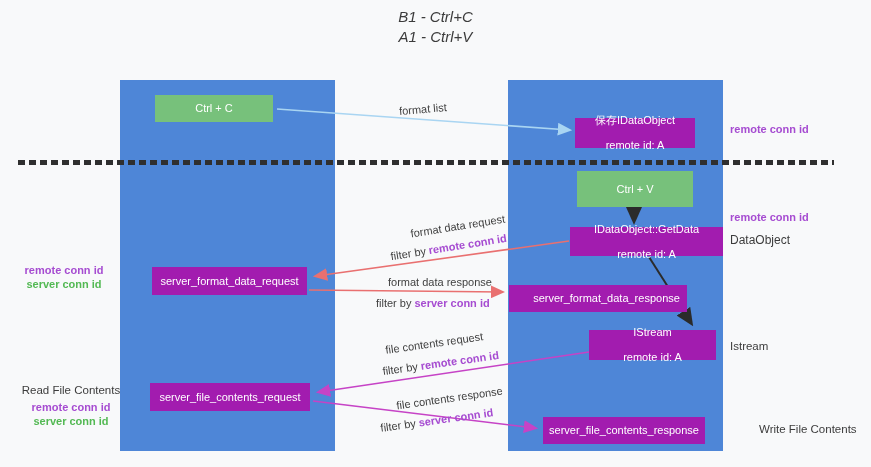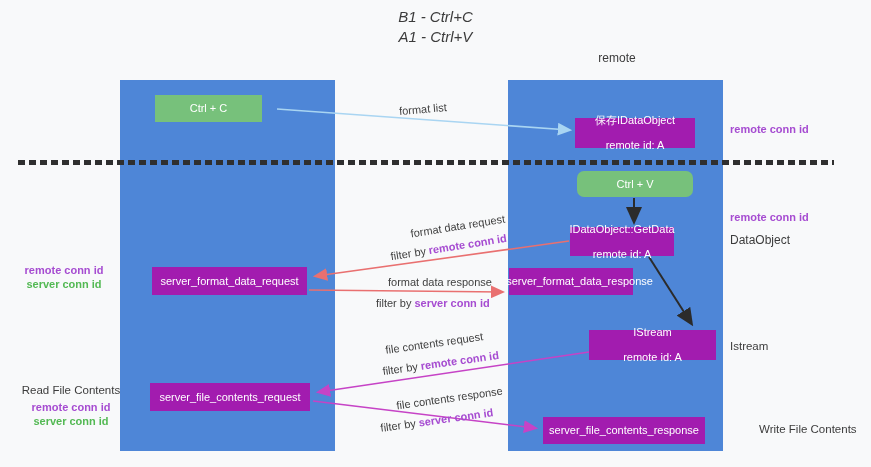--- a/index.html
+++ b/index.html
@@ -21,26 +21,26 @@
 
   .dashline { position:absolute; left:18px; top:160px; width:816px; height:5px;
               background:repeating-linear-gradient(90deg,#2f2f2f 0 7px,transparent 7px 11px); }
 
   .node { position:absolute; display:flex; flex-direction:column; align-items:center;
           justify-content:center; color:#ffffff; font-size:11px; line-height:13px;
           text-align:center; }
   .node.green { background:#77c17b; }
   .node.orange { background:#a21caf;gap:12px; }
 
-  .n-ctrl-c { left:155px; top:95px;  width:107px; height:27px; }
+  .n-ctrl-c { left:155px; top:95px;  width:118px; height:27px; }
   .n-save   { left:575px; top:118px; width:120px; height:30px; }
-  .n-ctrl-v { left:577px; top:171px; width:116px; height:26px;border-radius:7px; }
-  .n-getdata{ left:570px; top:227px; width:104px; height:29px; }
+  .n-ctrl-v { left:577px; top:171px; width:116px; height:36px; }
+  .n-getdata{ left:570px; top:227px; width:153px; height:29px; }
   .n-freq   { left:152px; top:267px; width:155px; height:28px; }
-  .n-fresp  { left:509px; top:268px; width:124px; height:27px;padding-left:17px; }
+  .n-fresp  { left:509px; top:285px; width:178px; height:27px;padding-left:17px; }
   .n-istream{ left:589px; top:330px; width:127px; height:30px; }
   .n-creq   { left:150px; top:383px; width:160px; height:28px; }
   .n-cresp  { left:543px; top:417px; width:162px; height:27px; }
 
   .side-label { position:absolute; font-size:11px; white-space:nowrap; }
   .purple { color:#a64cd1; font-weight:bold; }
   .greent { color:#53b953; font-weight:bold; }
   .plain  { color:#3c3c3c; font-weight:normal; }
 
   .sl-remote-top   { left:730px; top:123px; }
@@ -81,21 +81,20 @@
   <div class="title">
     <div>B1 - Ctrl+C</div>
     <div>A1 - Ctrl+V</div>
   </div>
 
   <div class="lane-header left">
     <div>B1</div>
     <div>connection</div>
   </div>
   <div class="lane-header right">
-    <div>remote</div>
   </div>
 
   <div class="lane left"></div>
   <div class="lane right"></div>
 
   <div class="dashline"></div>
 
   <svg class="arrows">
     <defs>
       <marker id="m-blue" markerWidth="9" markerHeight="8" refX="7" refY="4" orient="auto">

